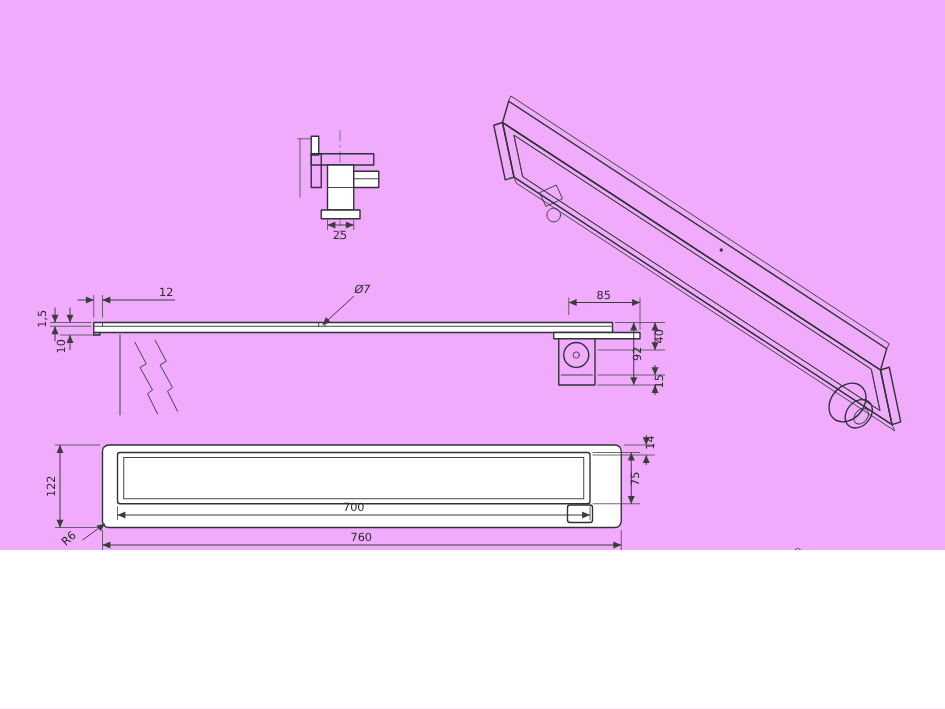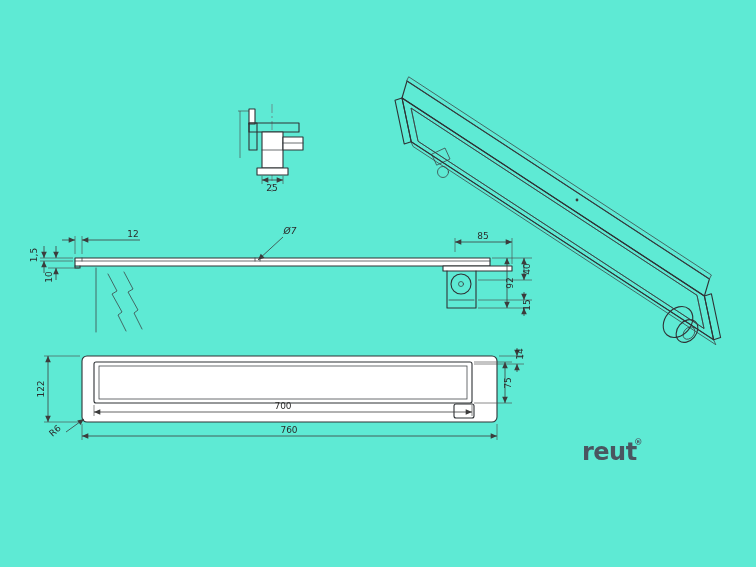--- a/index.html
+++ b/index.html
@@ -1,16 +1,16 @@
 <!DOCTYPE html>
 <html><head>
 <meta charset="utf-8">
 <style>
   html,body{margin:0;padding:0;background:#ffffff;}
-  .canvas{position:relative;width:756px;height:567px;background:#5eead4;overflow:hidden;
+  .canvas{position:relative;width:756px;height:440px;background:#f0abfc;overflow:hidden;
           font-family:"DejaVu Sans",sans-serif;}
   svg{display:block;}
   .obj{stroke:#2f3235;stroke-width:1.1;fill:none;stroke-linejoin:round;stroke-linecap:round;}
   .obj-fill{stroke:#2f3235;stroke-width:1.1;fill:#ffffff;stroke-linejoin:round;}
   .obj-thin{stroke:#3a3d40;stroke-width:0.75;fill:none;stroke-linecap:round;}
   .dim{stroke:#3c3c3c;stroke-width:0.8;fill:none;}
   .ext{stroke:#4a4a4a;stroke-width:0.65;fill:none;}
   .center{stroke:#6b6f73;stroke-width:0.7;stroke-dasharray:9 3 2 3;fill:none;}
   .dim-text{font-size:9px;fill:#2b2b2b;text-anchor:middle;}
   .dim-italic{font-style:italic;}

